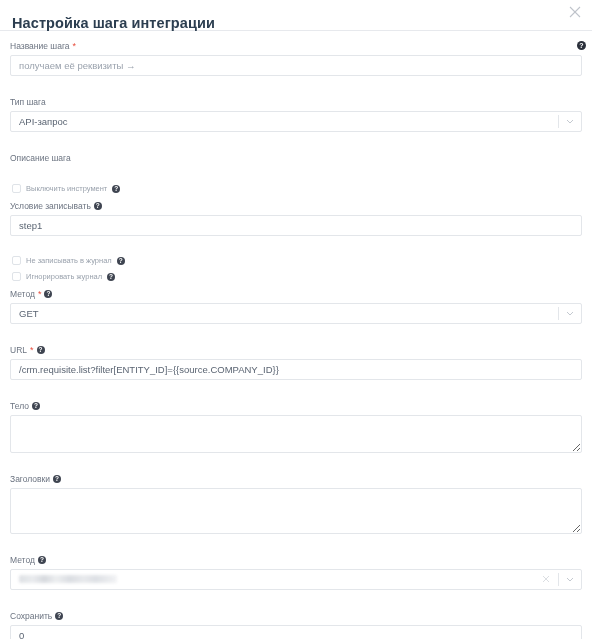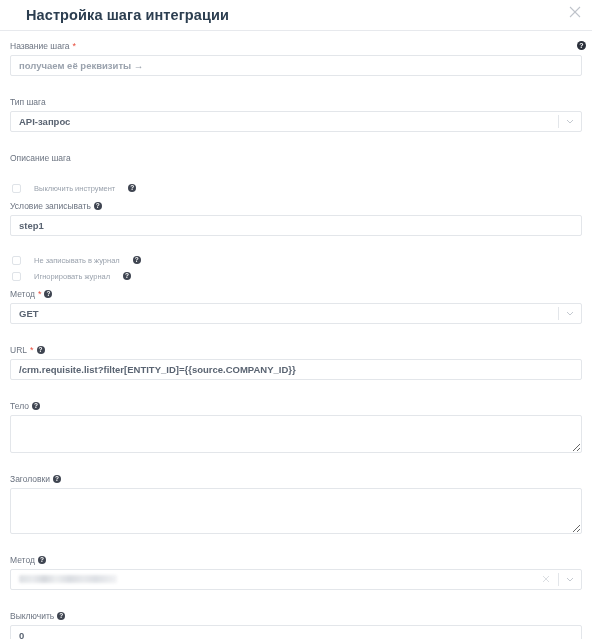--- a/index.html
+++ b/index.html
@@ -19,25 +19,24 @@
     width: 592px;
     height: 639px;
     background: #fff;
     box-sizing: border-box;
     position: relative;
   }
   
   .dlg-header {
     height: 30px;
     display: flex;
-    align-items: center;
+    align-items: flex-end;
     padding: 0 10px 0 12px;
     box-sizing: border-box;
     position: relative;
-    margin-left: 14px;
   }
   .dlg-title {
     font-size: 14.5px;
     font-weight: bold;
     color: #2c3e50;
     letter-spacing: 0.1px;
     line-height: 1;
   }
   .close-icon {
     position: absolute;
@@ -112,21 +111,20 @@
     box-sizing: border-box;
     border: 1px solid #e3e6ea;
     border-radius: 2px;
     background: #fff;
     font-size: 9.5px;
     font-family: "Liberation Sans", sans-serif;
     color: #5a6472;
     padding: 0 8px;
     line-height: 19px;
     outline: none;
-    font-weight: bold;
   }
   .inp.placeholderish { color: #9aa2ad; }
 
   .select-wrap { position: relative; }
   .select-wrap .inp { padding-right: 32px; }
   .sel-divider {
     position: absolute;
     right: 23px;
     top: 4px;
     width: 1px;
@@ -162,22 +160,22 @@
   .desc-box p {
     margin: 0 0 10px 0;
     font-size: 8px;
     line-height: 11px;
     color: #5d6672;
   }
   .desc-box p:last-child { margin-bottom: 0; }
 
   .check-row {
     display: flex;
-    align-items: flex-start;
-    gap: 13px;
+    align-items: flex-end;
+    gap: 5px;
     margin: 3px 0 7px 2px;
   }
   .cbox {
     width: 9px;
     height: 9px;
     border: 1px solid #dfe3e8;
     border-radius: 2px;
     background: #fff;
     box-sizing: border-box;
     cursor: pointer;
@@ -362,21 +360,21 @@
         </svg>
         <div class="sel-divider"></div>
         <svg class="chev" viewBox="0 0 8 5">
           <polyline points="1,1 4,4 7,1" fill="none" stroke="#c4c9d0" stroke-width="1"></polyline>
         </svg>
       </div>
     </div>
 
     <div class="field">
       <div class="lbl">
-        <span>Выключить</span>
+        <span>Сохранить</span>
         <span class="help-icon">?</span>
       </div>
       <input class="inp" type="text" value="0" style="">
     </div>
 
     <button class="save-btn">Выключить</button>
 
   </div>
 </div>
 

